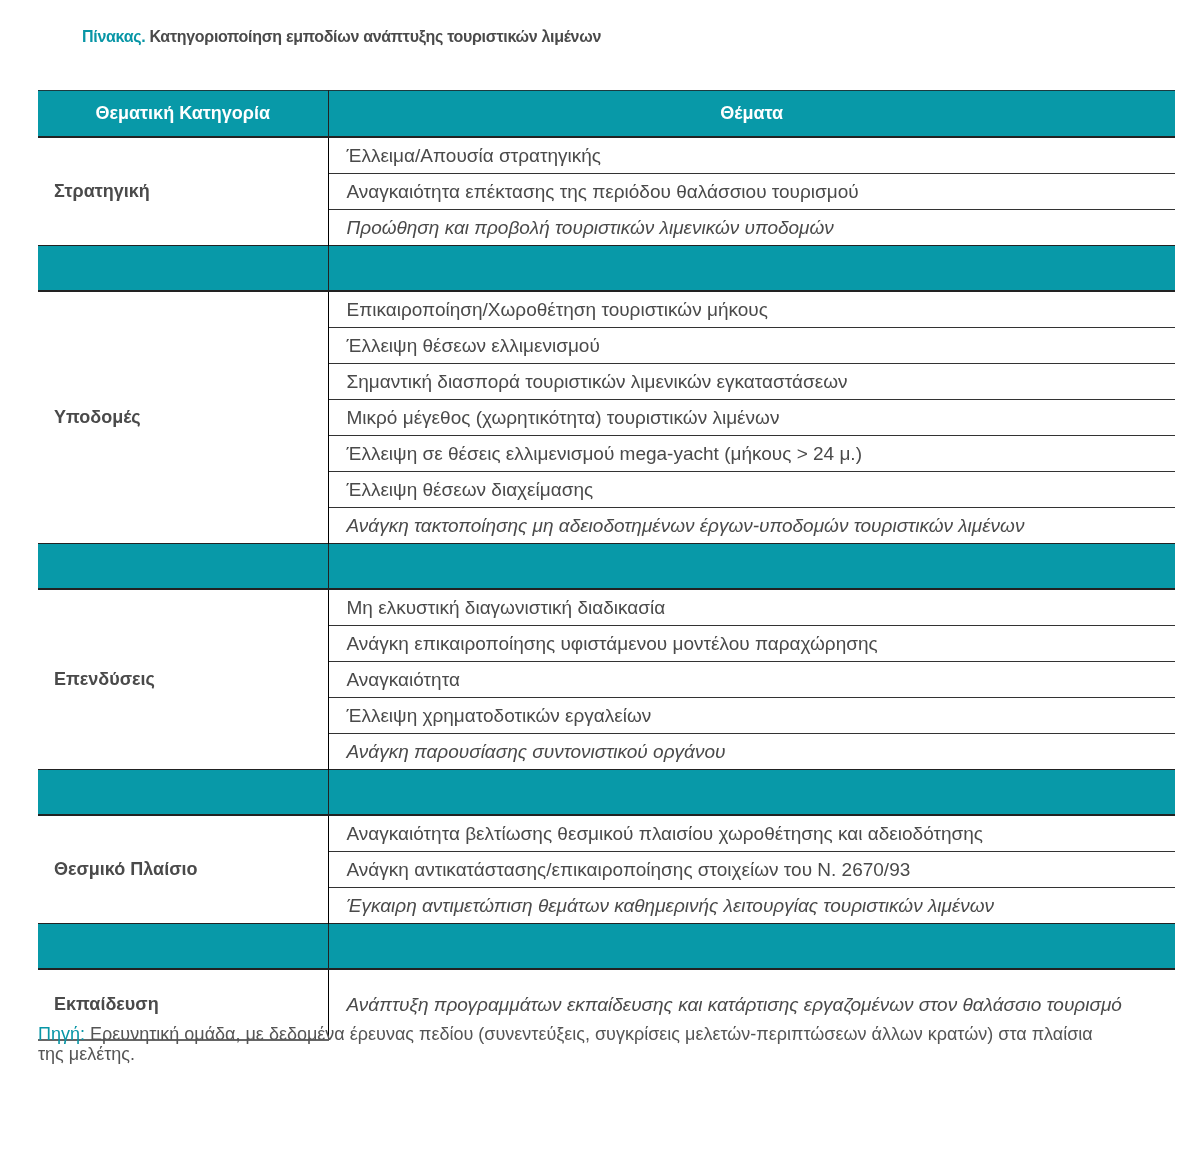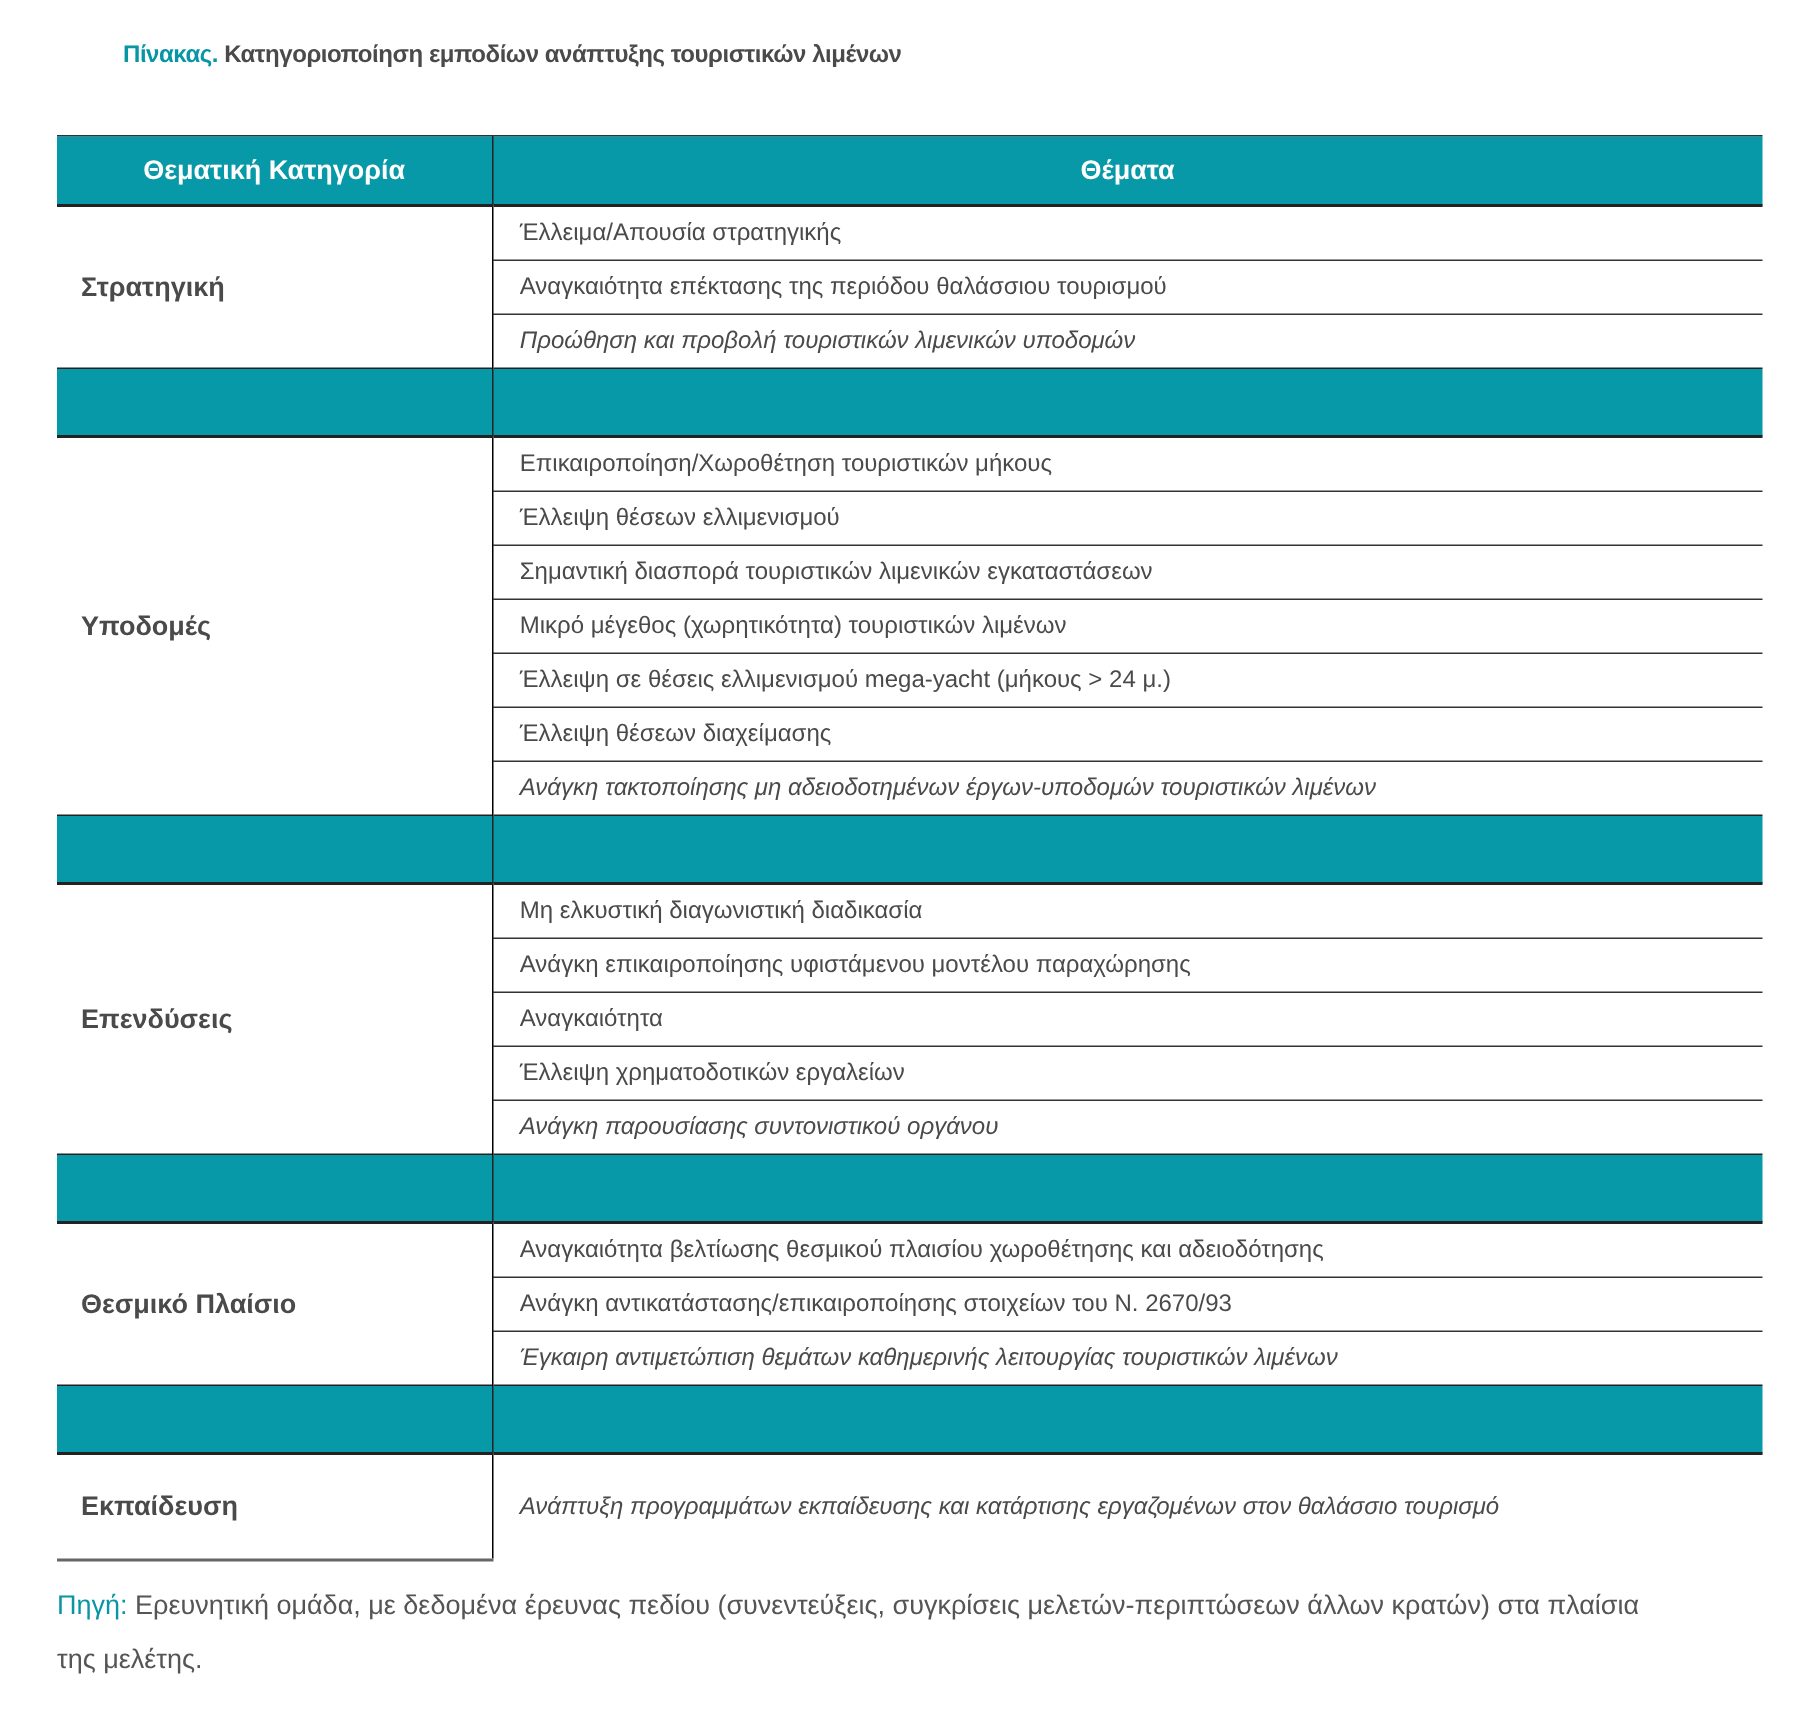--- a/index.html
+++ b/index.html
@@ -26,34 +26,34 @@
       height: 37px; padding: 4px; text-align: center;
       border-top: 1px solid #1b3a40; border-bottom: 2px solid #222;
     }
     th.c1 { border-right: 1px solid #222; }
     td.cat {
       font-weight: bold; font-size: 18px; color: #4a4a4a;
       padding: 0 0 0 16px; vertical-align: middle;
       border-right: 1px solid #000000;
     }
     td.item {
-      font-size: 16px; color: #4a4a4a; padding: 0 0 0 18px; height: 35px;
+      font-size: 19px; color: #4a4a4a; padding: 0 0 0 18px; height: 35px;
       border-bottom: 1px solid #333; white-space: nowrap;
     }
     td.item.last { border-bottom: none; font-style: italic; }
     td.item.multi { white-space: normal; line-height: 26px; height: 66px; padding-top: 2px; padding-bottom: 2px; }
     tr.sep td {
       background: #0899a8; height: 44px; padding: 0;
       border-top: 1px solid #222; border-bottom: 2px solid #222;
     }
     tr.sep td.c1 { border-right: 1px solid #222; }
     tr.end td { border-bottom: 2px solid #666; }
     .source {
-      position: absolute; left: 38px; top: 1052px; width: 1080px;
-      font-size: 18px; line-height: 36px; color: #555;
+      position: absolute; left: 38px; top: 1024px; width: 1080px;
+      font-size: 18px; line-height: 20px; color: #555;
       font-family: "Liberation Sans", sans-serif;
     }
     .source .lbl { color: #0896a6; }
   </style>
 </head>
 <body>
 
 <div class="title">
   <span class="label">Πίνακας.</span>
   <span>Κατηγοριοποίηση εμποδίων ανάπτυξης τουριστικών λιμένων</span>

